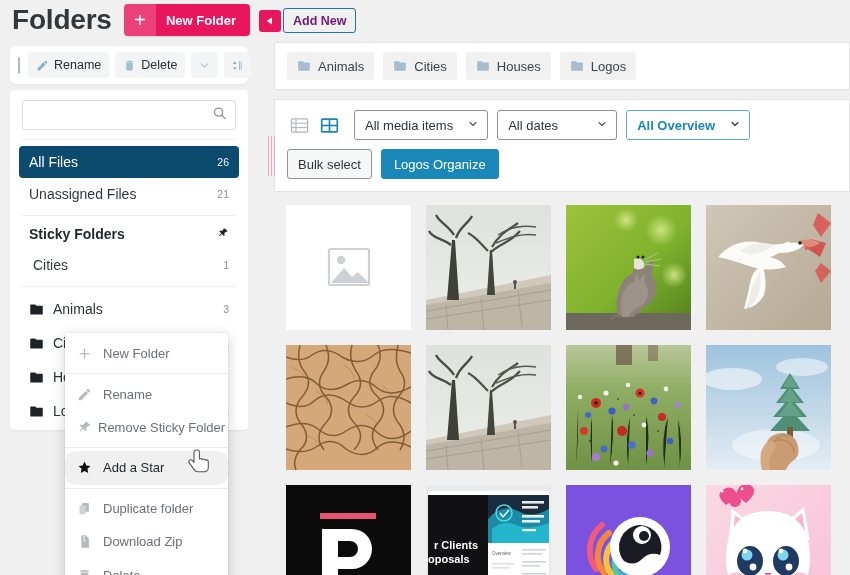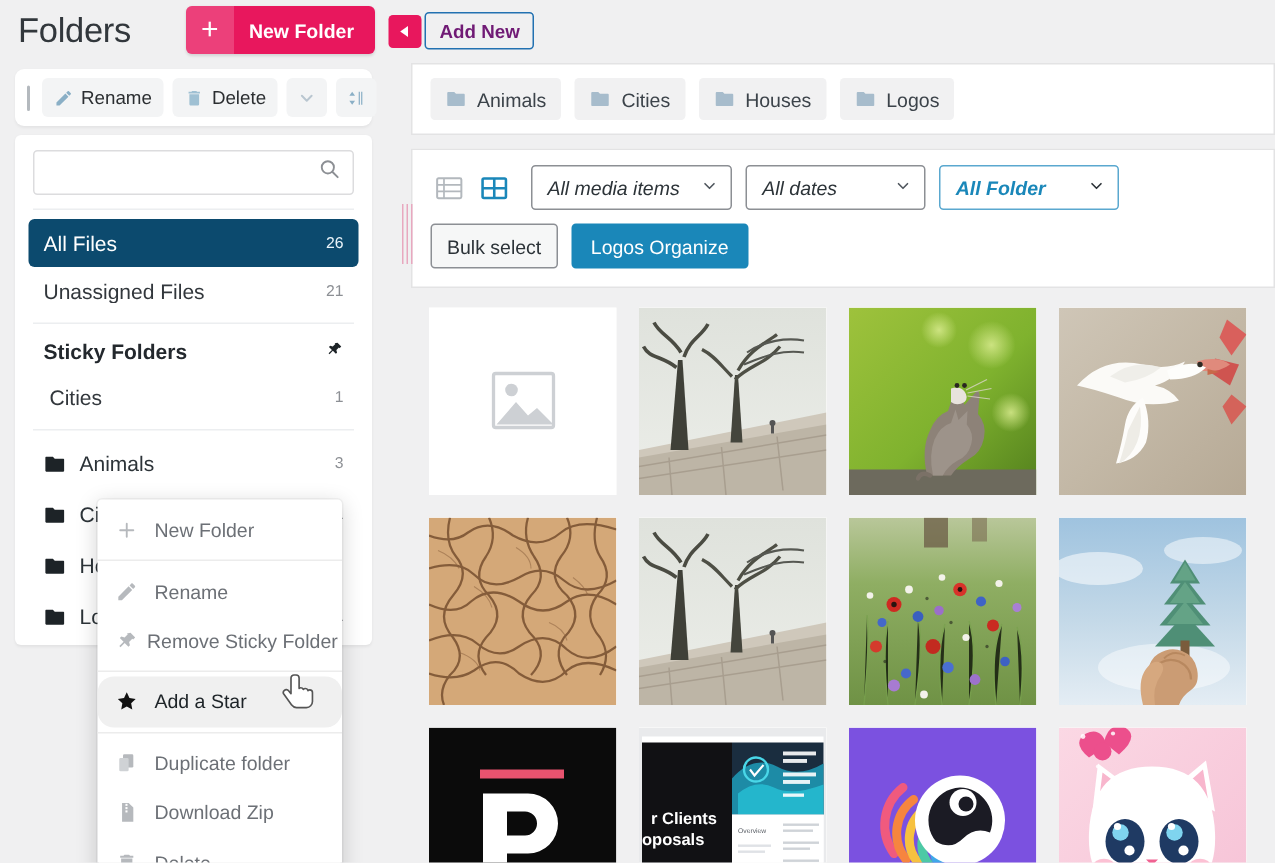--- a/index.html
+++ b/index.html
@@ -18,21 +18,21 @@
     width: 258px; height: 575px;
     background: #f0f0f1;
     flex: 0 0 258px;
   }
   .folders-header {
     display: flex; align-items: center;
     height: 40px; padding: 0 8px 0 12px;
     justify-content: space-between;
   }
   .folders-title {
-    font-size: 23px; color: #32373c; font-weight: 400;
+    font-size: 28px; color: #32373c; font-weight: 700;
     letter-spacing: -0.2px;
     text-align: right;
   }
   .new-folder-btn {
     display: flex; align-items: center;
     background: #e8175d;
     color: #ffffff;
     border: none; border-radius: 4px;
     height: 32px;
     padding: 0 14px 0 0;
@@ -231,21 +231,21 @@
   }
   .toolbar-row { display: flex; align-items: center; gap: 9px; }
   .toolbar-row + .toolbar-row { margin-top: 9px; }
   .viewtoggle { display: flex; align-items: center; gap: 5px; margin-right: 3px; }
   .vt-btn { width: 25px; height: 25px; display: flex; align-items: center; justify-content: center; cursor: pointer; }
   .select-box {
     display: flex; align-items: center; justify-content: space-between;
     height: 30px; min-width: 120px;
     border: 1px solid #8c8f94; border-radius: 3px;
     background: #fff; padding: 0 8px 0 10px;
-    font-size: 13px; color: #2c3338; cursor: pointer; gap: 14px; font-style: italic;
+    font-size: 13px; color: #2c3338; cursor: pointer; gap: 14px;
   }
   .select-box.accent { border-color: #5aa8cf; color: #1a87b9; font-weight: 700; }
   .select-box .caret { color: #50575e; font-size: 10px; }
   .select-box.accent .caret { color: #2c3338; }
   .btn-secondary {
     height: 30px; padding: 0 10px;
     border: 1px solid #8c8f94; border-radius: 3px;
     background: #f6f7f7; color: #2c3338;
     font-size: 13px; cursor: pointer;
     font-family: "Liberation Sans", sans-serif;
@@ -567,21 +567,21 @@
         </div>
         <div class="select-box">
           <span>All dates</span>
           <span class="caret">
             <svg width="12" height="12" viewBox="0 0 24 24" fill="none" stroke="#50575e" stroke-width="2.2" stroke-linecap="round" stroke-linejoin="round">
                 <polyline points="6 9 12 15 18 9"></polyline>
               </svg>
           </span>
         </div>
         <div class="select-box accent">
-          <span>All Folder</span>
+          <span>All Overview</span>
           <span class="caret">
             <svg width="12" height="12" viewBox="0 0 24 24" fill="none" stroke="#2c3338" stroke-width="2.2" stroke-linecap="round" stroke-linejoin="round">
                 <polyline points="6 9 12 15 18 9"></polyline>
               </svg>
           </span>
         </div>
       </div>
       <div class="toolbar-row">
         <button class="btn-secondary">Bulk select</button>
         <button class="btn-primary">Logos Organize</button>

